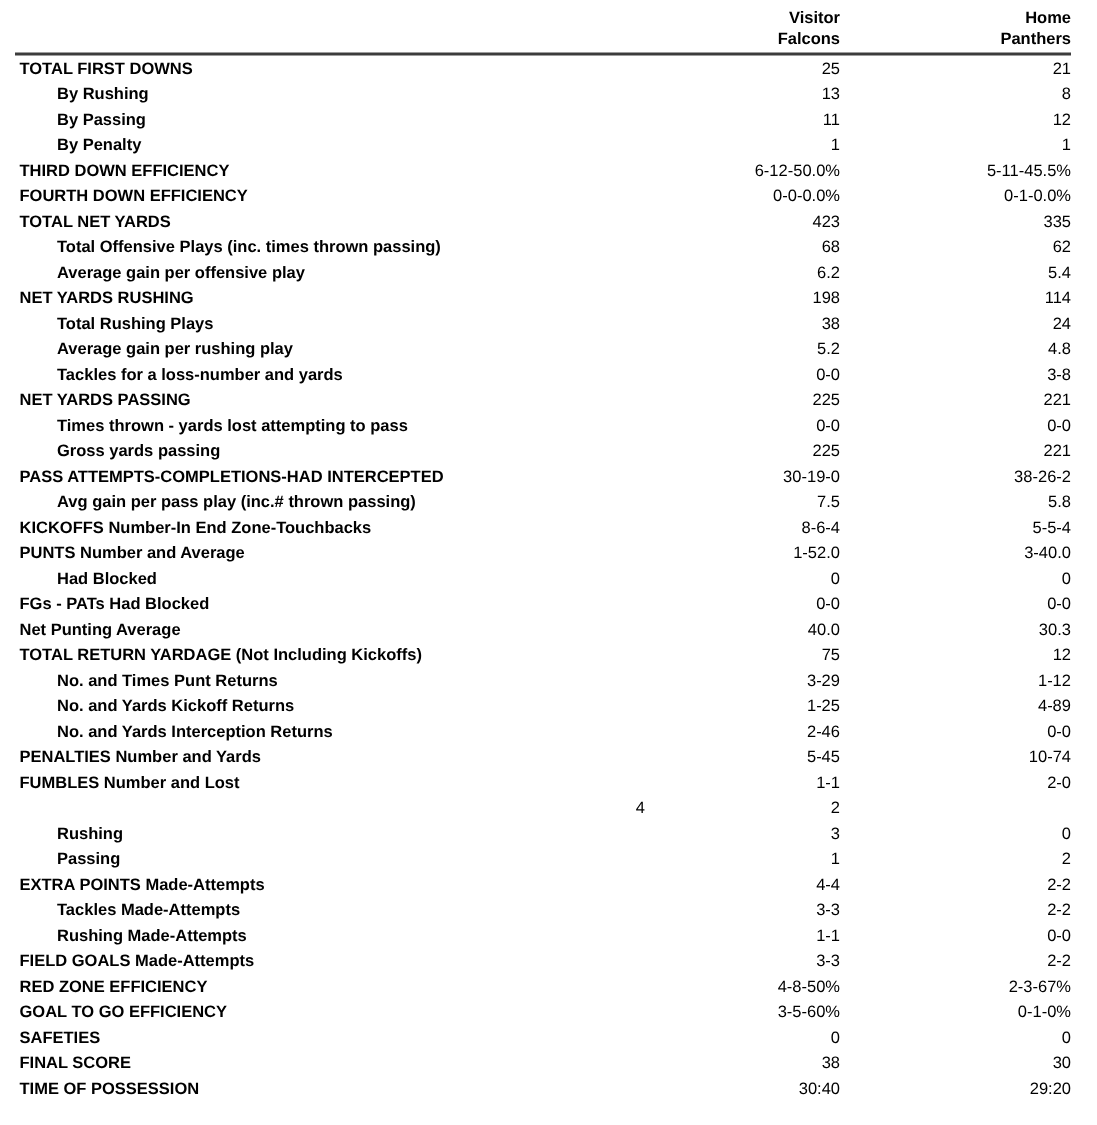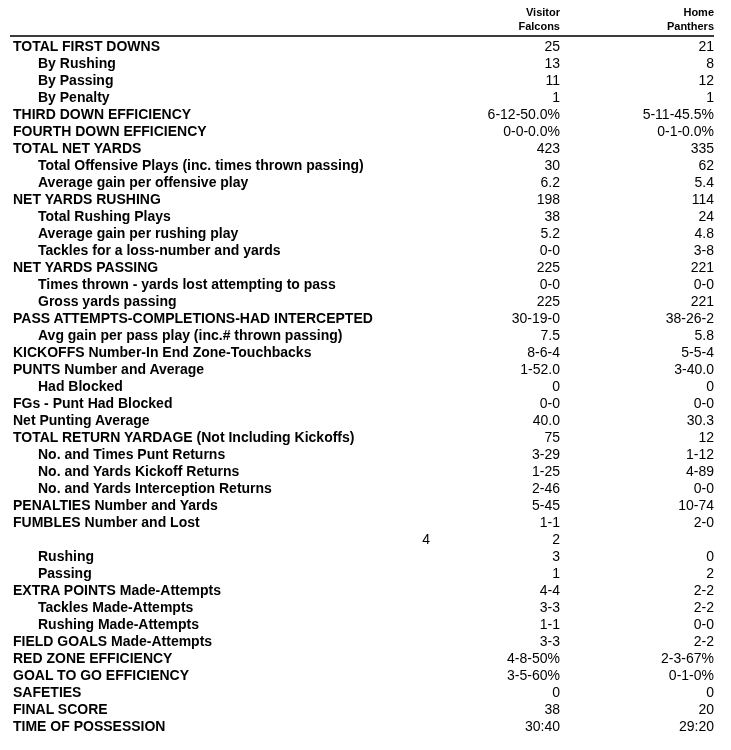--- a/index.html
+++ b/index.html
@@ -29,21 +29,21 @@
     line-height: 14px;
     padding-top: 2px;
   }
   .rule {
     border-top: 2px solid #3c3c3c;
     margin: 2px 17px 1px 10px;
   }
   
   .row {
     height: 17px;
-    font-size: 14px;
+    font-size: 11px;
     line-height: 17px;
     align-items: center;
   }
   .row .label { font-weight: normal; white-space: nowrap; }
   .row.bold .label { font-weight: bold; }
   .row.indent .label { padding-left: 25px; font-weight: bold; }
   .row .num { text-align: right; font-weight: normal; white-space: nowrap; }
 </style>
 </head>
 <body>
@@ -102,21 +102,21 @@
   </div>
 
   <div class="grid-row row bold">
     <div class="label">TOTAL NET YARDS</div>
     <div class="num">423</div>
     <div class="num">335</div>
   </div>
 
   <div class="grid-row row indent">
     <div class="label">Total Offensive Plays (inc. times thrown passing)</div>
-    <div class="num">30</div>
+    <div class="num">68</div>
     <div class="num">62</div>
   </div>
 
   <div class="grid-row row indent">
     <div class="label">Average gain per offensive play</div>
     <div class="num">6.2</div>
     <div class="num">5.4</div>
   </div>
 
   <div class="grid-row row bold">
@@ -185,21 +185,21 @@
     <div class="num">3-40.0</div>
   </div>
 
   <div class="grid-row row indent">
     <div class="label">Had Blocked</div>
     <div class="num">0</div>
     <div class="num">0</div>
   </div>
 
   <div class="grid-row row bold">
-    <div class="label">FGs - Punt Had Blocked</div>
+    <div class="label">FGs - PATs Had Blocked</div>
     <div class="num">0-0</div>
     <div class="num">0-0</div>
   </div>
 
   <div class="grid-row row bold">
     <div class="label">Net Punting Average</div>
     <div class="num">40.0</div>
     <div class="num">30.3</div>
   </div>
 
@@ -294,21 +294,21 @@
 
   <div class="grid-row row bold">
     <div class="label">SAFETIES</div>
     <div class="num">0</div>
     <div class="num">0</div>
   </div>
 
   <div class="grid-row row bold">
     <div class="label">FINAL SCORE</div>
     <div class="num">38</div>
-    <div class="num">20</div>
+    <div class="num">30</div>
   </div>
 
   <div class="grid-row row bold">
     <div class="label">TIME OF POSSESSION</div>
     <div class="num">30:40</div>
     <div class="num">29:20</div>
   </div>
 </div>
 
 </div>

